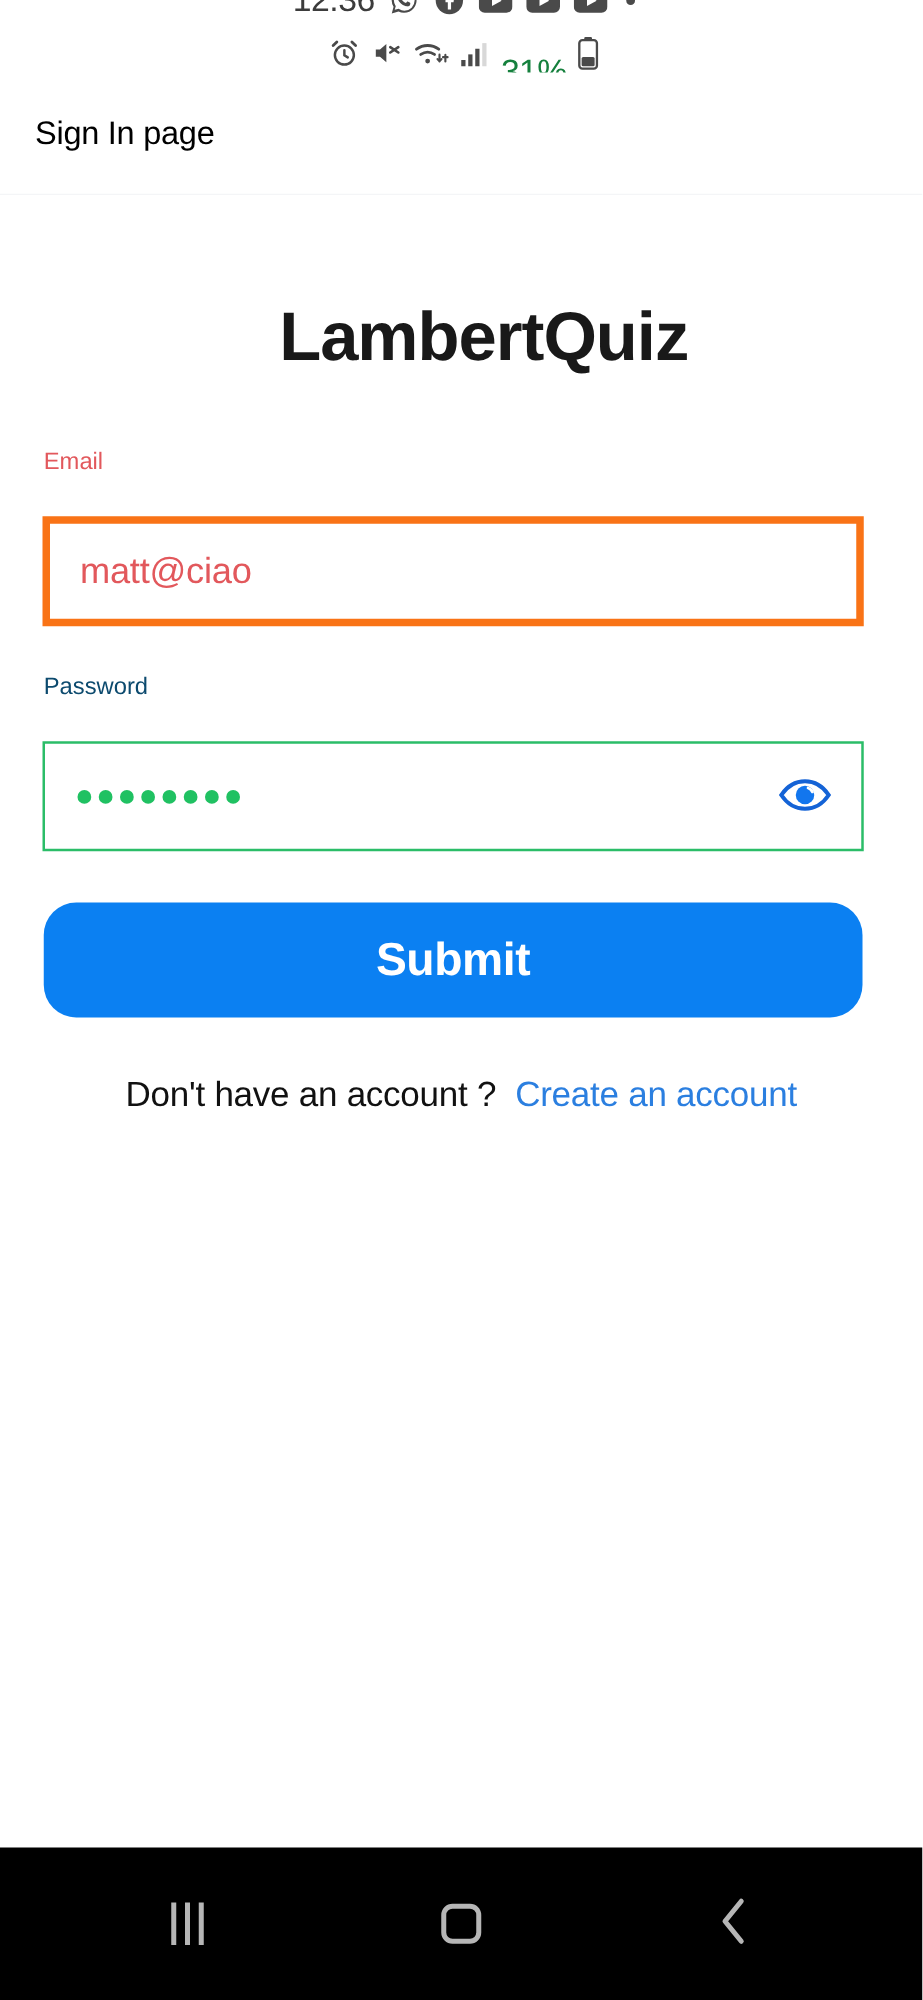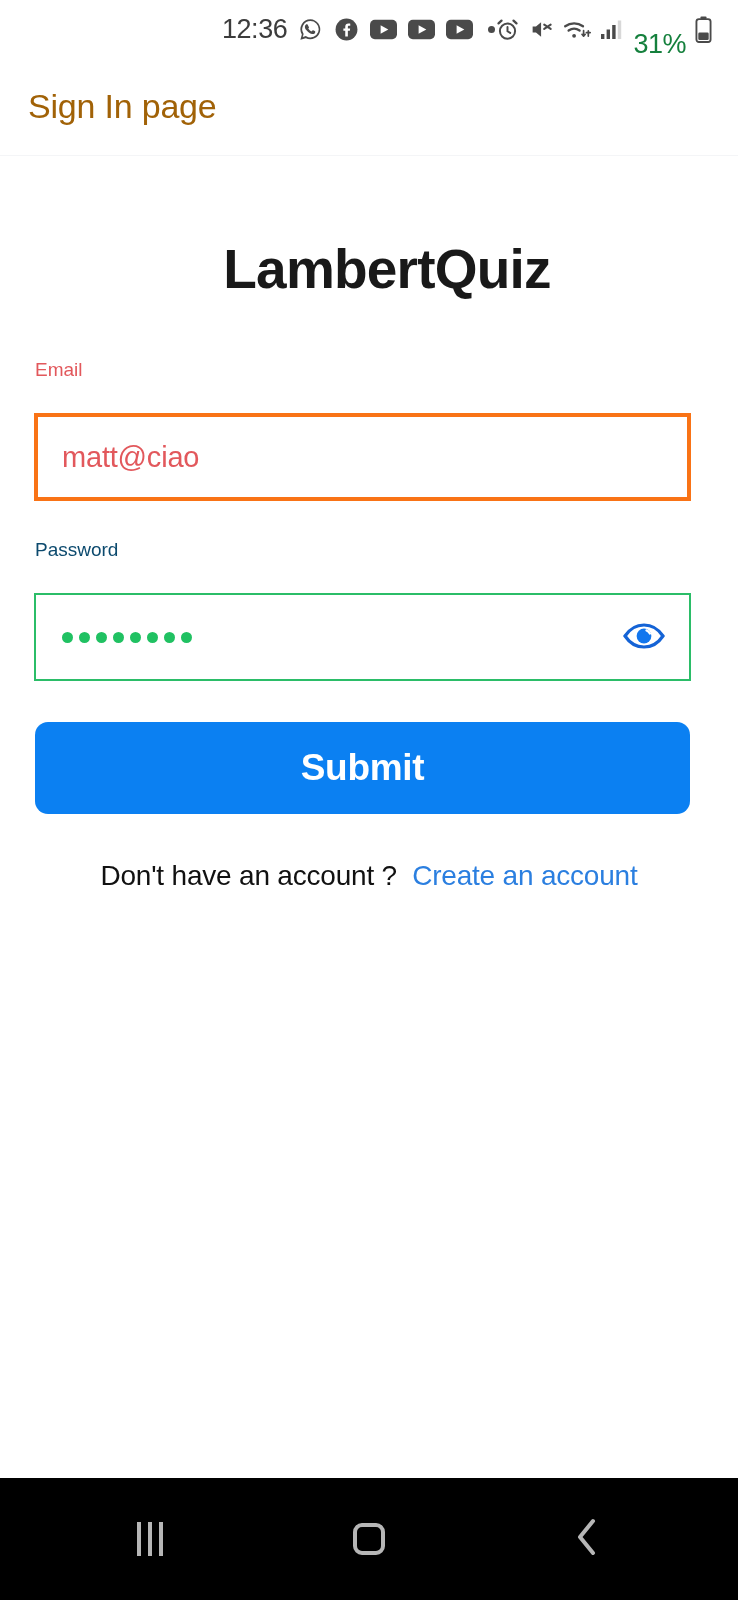--- a/index.html
+++ b/index.html
@@ -20,23 +20,24 @@
   }
 
   
   .statusbar {
     position: absolute;
     top: 0; left: 0;
     width: 738px;
     height: 58px;
     display: flex;
     align-items: center;
-    justify-content: flex-end;
+    justify-content: center;
     padding: 0 26px 0 30px;
     background: #ffffff;
+    flex-direction: column;
   }
   .sb-left, .sb-right {
     display: flex;
     align-items: center;
   }
   .sb-left { gap: 11px; }
   .sb-right { gap: 9px; }
   .sb-time {
     font-size: 27px;
     color: #3c3c3c;
@@ -65,22 +66,22 @@
     top: 58px; left: 0;
     width: 738px;
     height: 98px;
     background: #ffffff;
     border-bottom: 1px solid #f4f5f7;
     display: flex;
     align-items: center;
     padding-left: 28px;
   }
   .titlebar-text {
-    font-size: 34px;
-    color: #a16207;
+    font-size: 26px;
+    color: #000000;
     letter-spacing: -0.2px;
   }
 
   
   .content {
     position: absolute;
     top: 157px; left: 0;
     width: 738px;
     height: 1321px;
     background: #ffffff;
@@ -111,21 +112,21 @@
     left: 34px;
     width: 657px;
     height: 88px;
     background: #ffffff;
     display: flex;
     align-items: center;
     padding: 0 18px 0 24px;
   }
   .input-email {
     top: 256px;
-    border: 4px solid #f97316;
+    border: 6px solid #f97316;
   }
   .input-password {
     top: 436px;
     border: 2px solid #2bbd68;
     justify-content: space-between;
   }
   .input-value {
     font-size: 29px;
     color: #e2585c;
     letter-spacing: -0.2px;
@@ -152,21 +153,21 @@
     border: none;
   }
 
   .submit-btn {
     position: absolute;
     top: 565px; left: 35px;
     width: 655px;
     height: 92px;
     background: #0b80f2;
     border: none;
-    border-radius: 13px;
+    border-radius: 26px;
     color: #ffffff;
     font-family: "Liberation Sans", sans-serif;
     font-size: 37px;
     font-weight: bold;
     letter-spacing: -0.3px;
     cursor: pointer;
   }
 
   .footer-row {
     position: absolute;

